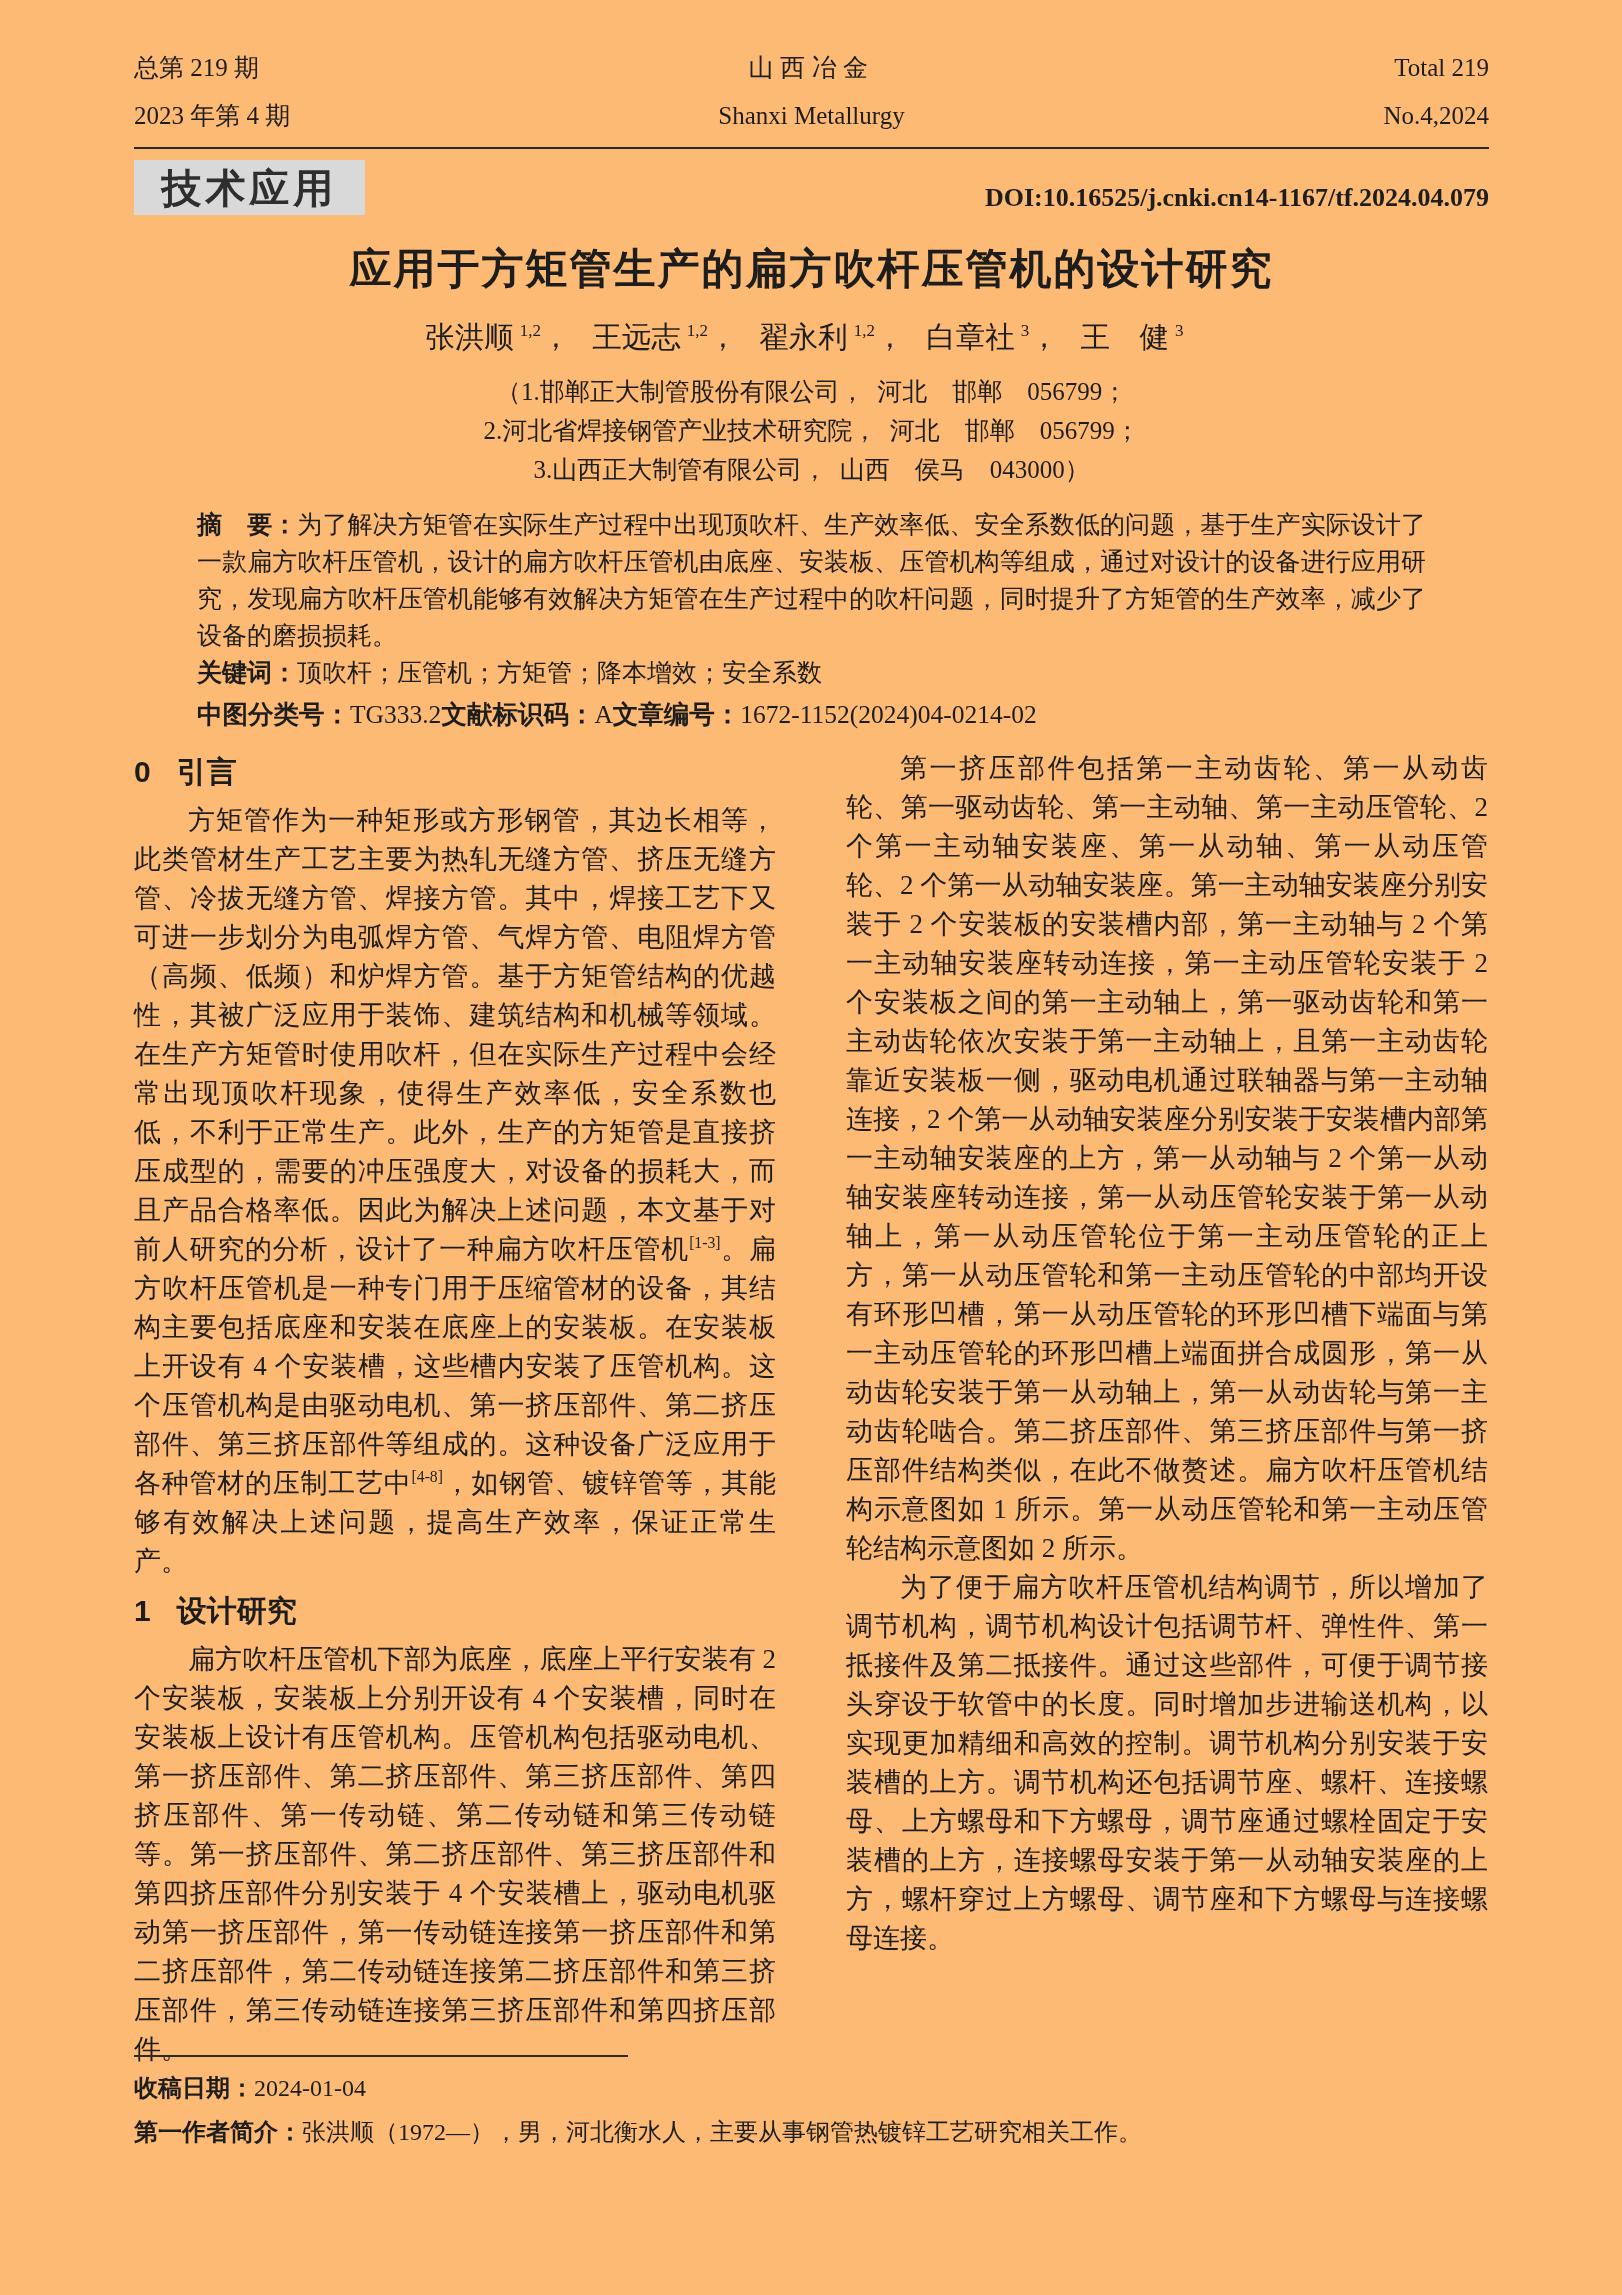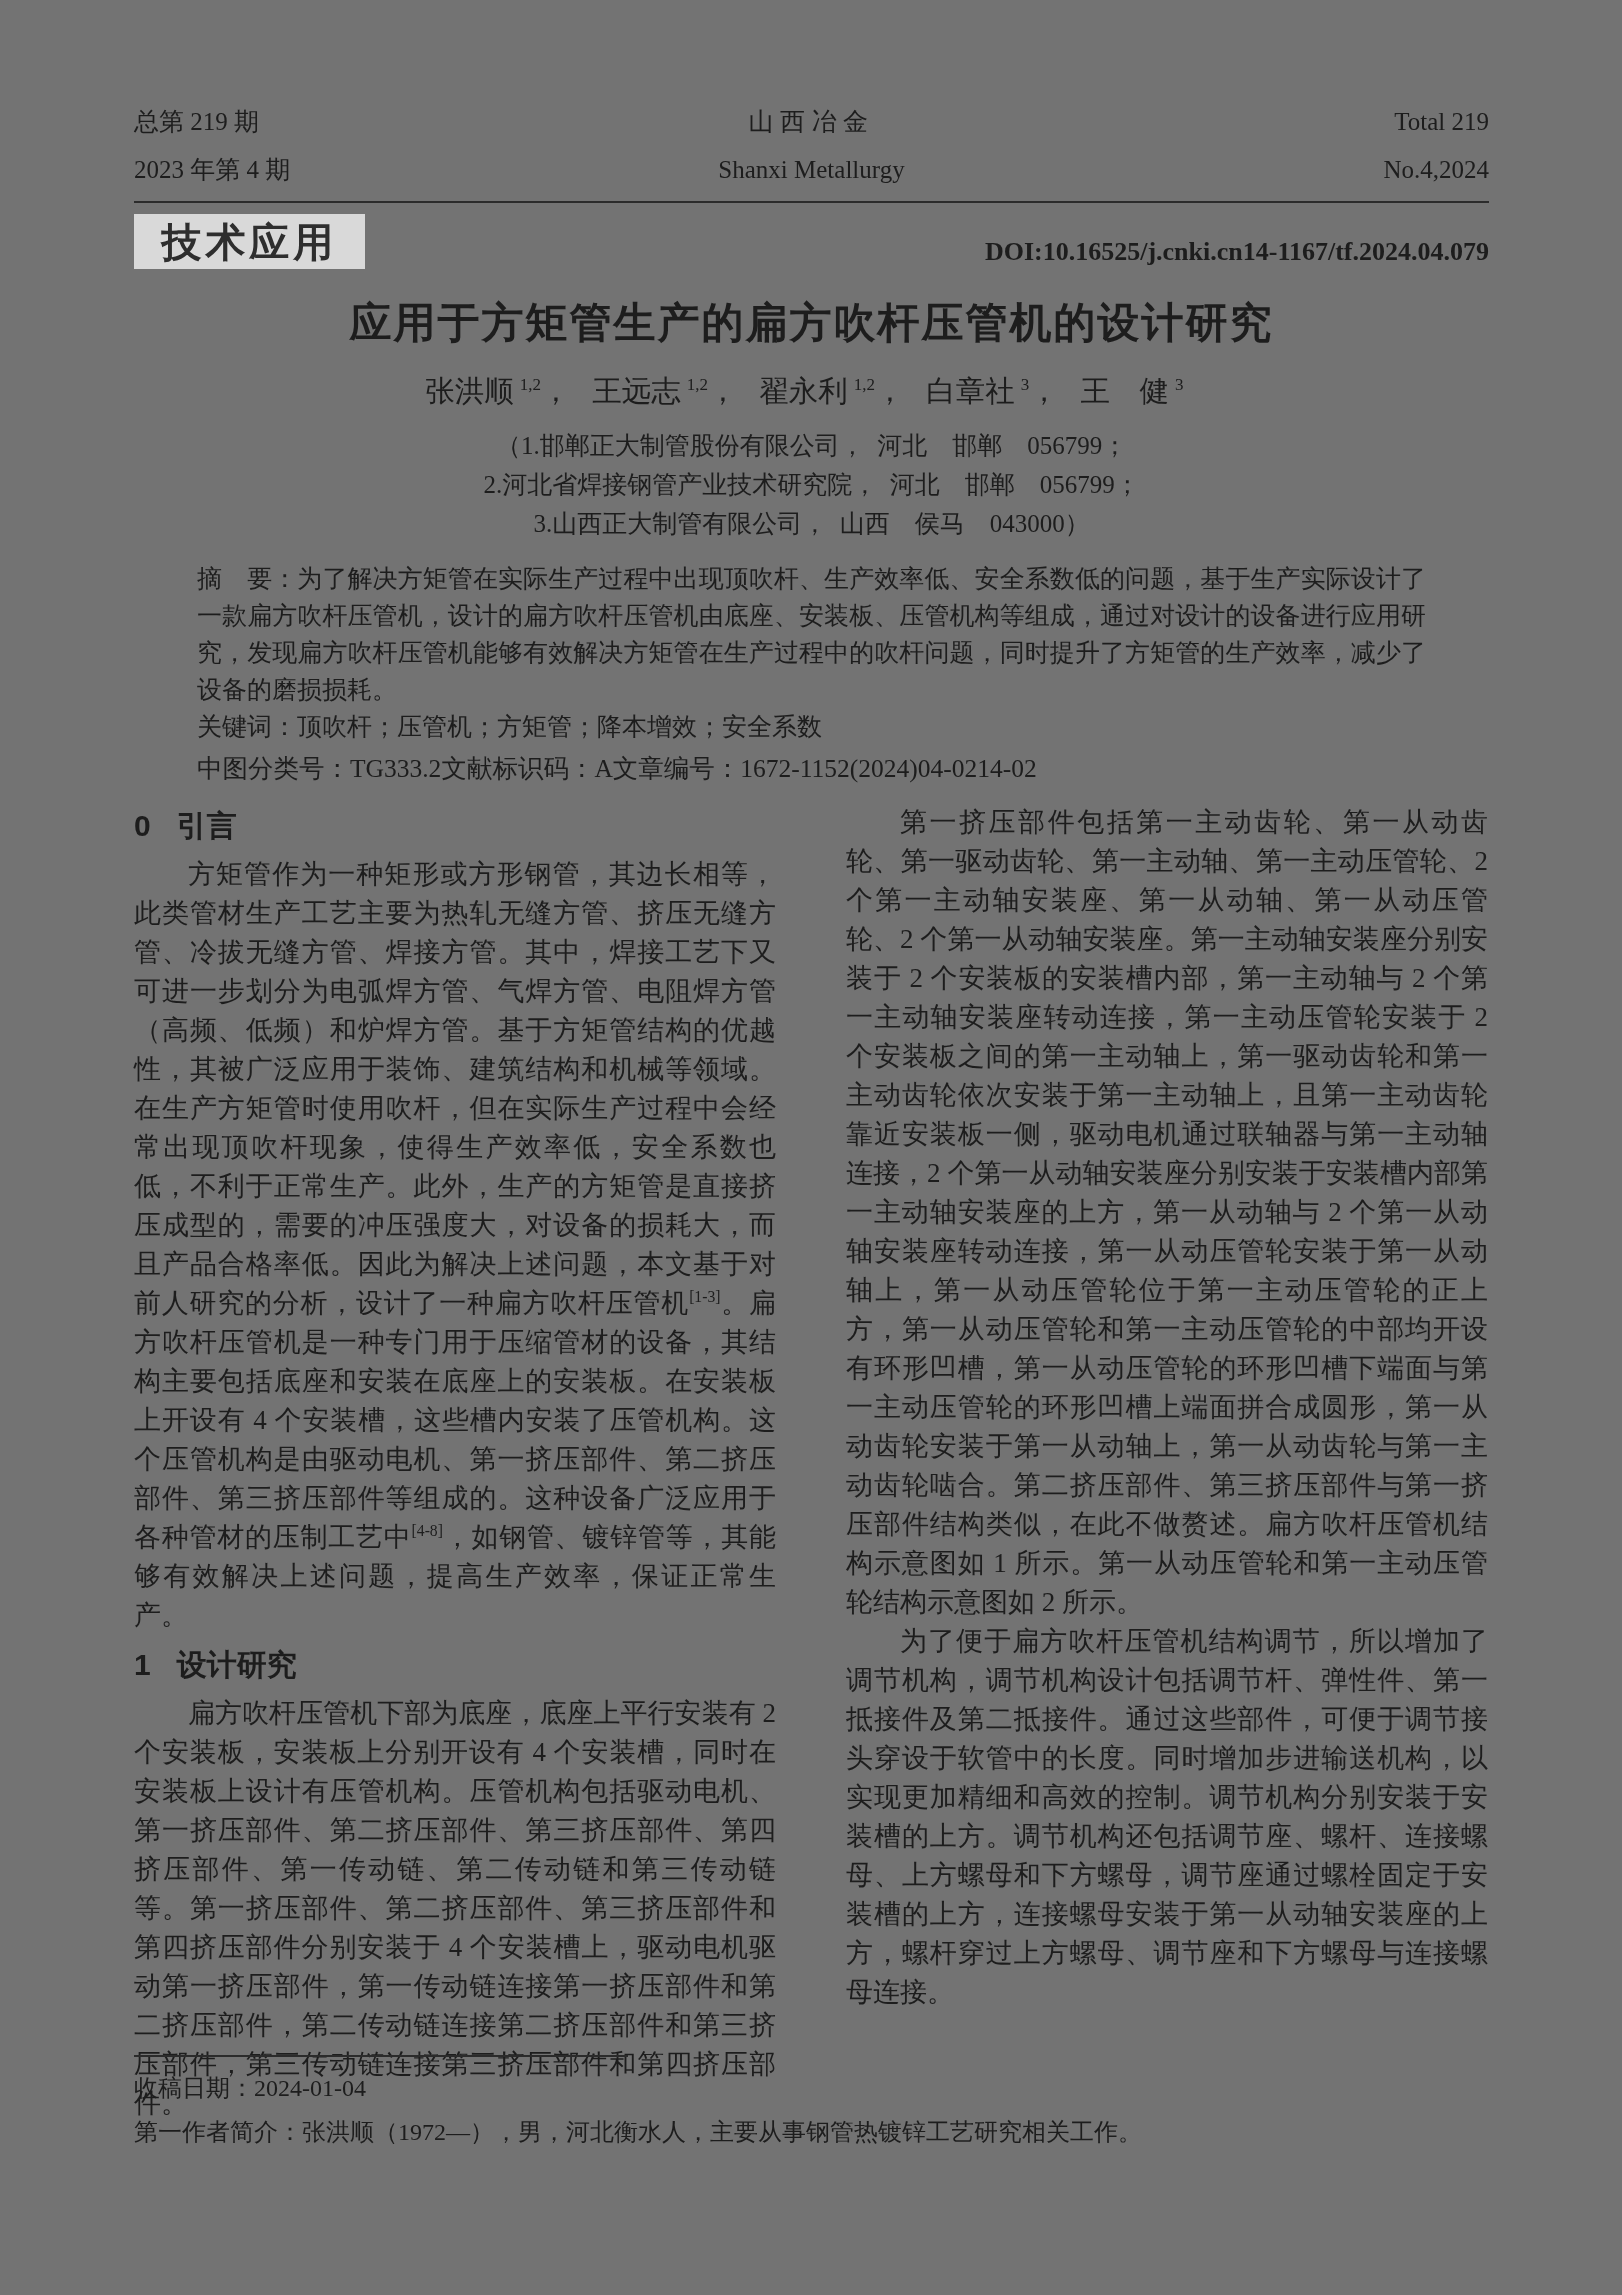--- a/index.html
+++ b/index.html
@@ -1,19 +1,19 @@
 <!DOCTYPE html>
 <html style="font-size:10.5px"><head>
 <meta charset="utf-8">
 <style>
   html,body{margin:0;padding:0;background:#e8e8e8;}
   .page{
     width:1623px;height:2295px;box-sizing:border-box;
-    padding:98px 134px 0 134px;
-    background:#737373;color:#1d1d1d;position:relative;
+    padding:44px 134px 0 134px;
+    background:#fdba74;color:#1d1d1d;position:relative;
     font-family:"Liberation Serif","DejaVu Serif",serif;
     margin:0 auto;
   }
 
   
   .jheader{display:flex;justify-content:space-between;align-items:flex-start;font-size:25px;}
   .jheader .cell{line-height:48px;}
   .cell.left{text-align:left;width:275px;}
   .cell.center{text-align:center;flex:1;}
   .cell.right{text-align:right;width:275px;}
@@ -35,21 +35,21 @@
     font-family:"Liberation Sans","DejaVu Sans",sans-serif;letter-spacing:2px;
   }
   .authors{margin-top:25px;text-align:center;font-size:29.5px;line-height:37px;}
   .authors sup{font-size:17px;vertical-align:super;line-height:0;margin-left:6px;}
   .author-sep{margin-right:14.4px;}
   .affils{margin-top:15.7px;text-align:center;font-size:25px;line-height:39px;}
 
   
   .front-block{margin:17px 63px 0 63px;font-size:25px;line-height:37px;text-align:justify;}
   .front-block p{margin:0;}
-  .lbl{font-family:"Liberation Sans","DejaVu Sans",sans-serif;font-weight:normal;margin-top:46px;}
+  .lbl{font-family:"Liberation Sans","DejaVu Sans",sans-serif;font-weight:bold;margin-top:46px;}
   .meta-row{
     display:flex;align-items:baseline;
     margin:6.5px 63px 0 63px;font-size:25.5px;line-height:34px;
   }
 
   
   .columns{display:flex;gap:70px;margin-top:17px;}
   .col{width:642px;}
   h2.sec{
     font-family:"Liberation Sans","DejaVu Sans",sans-serif;

